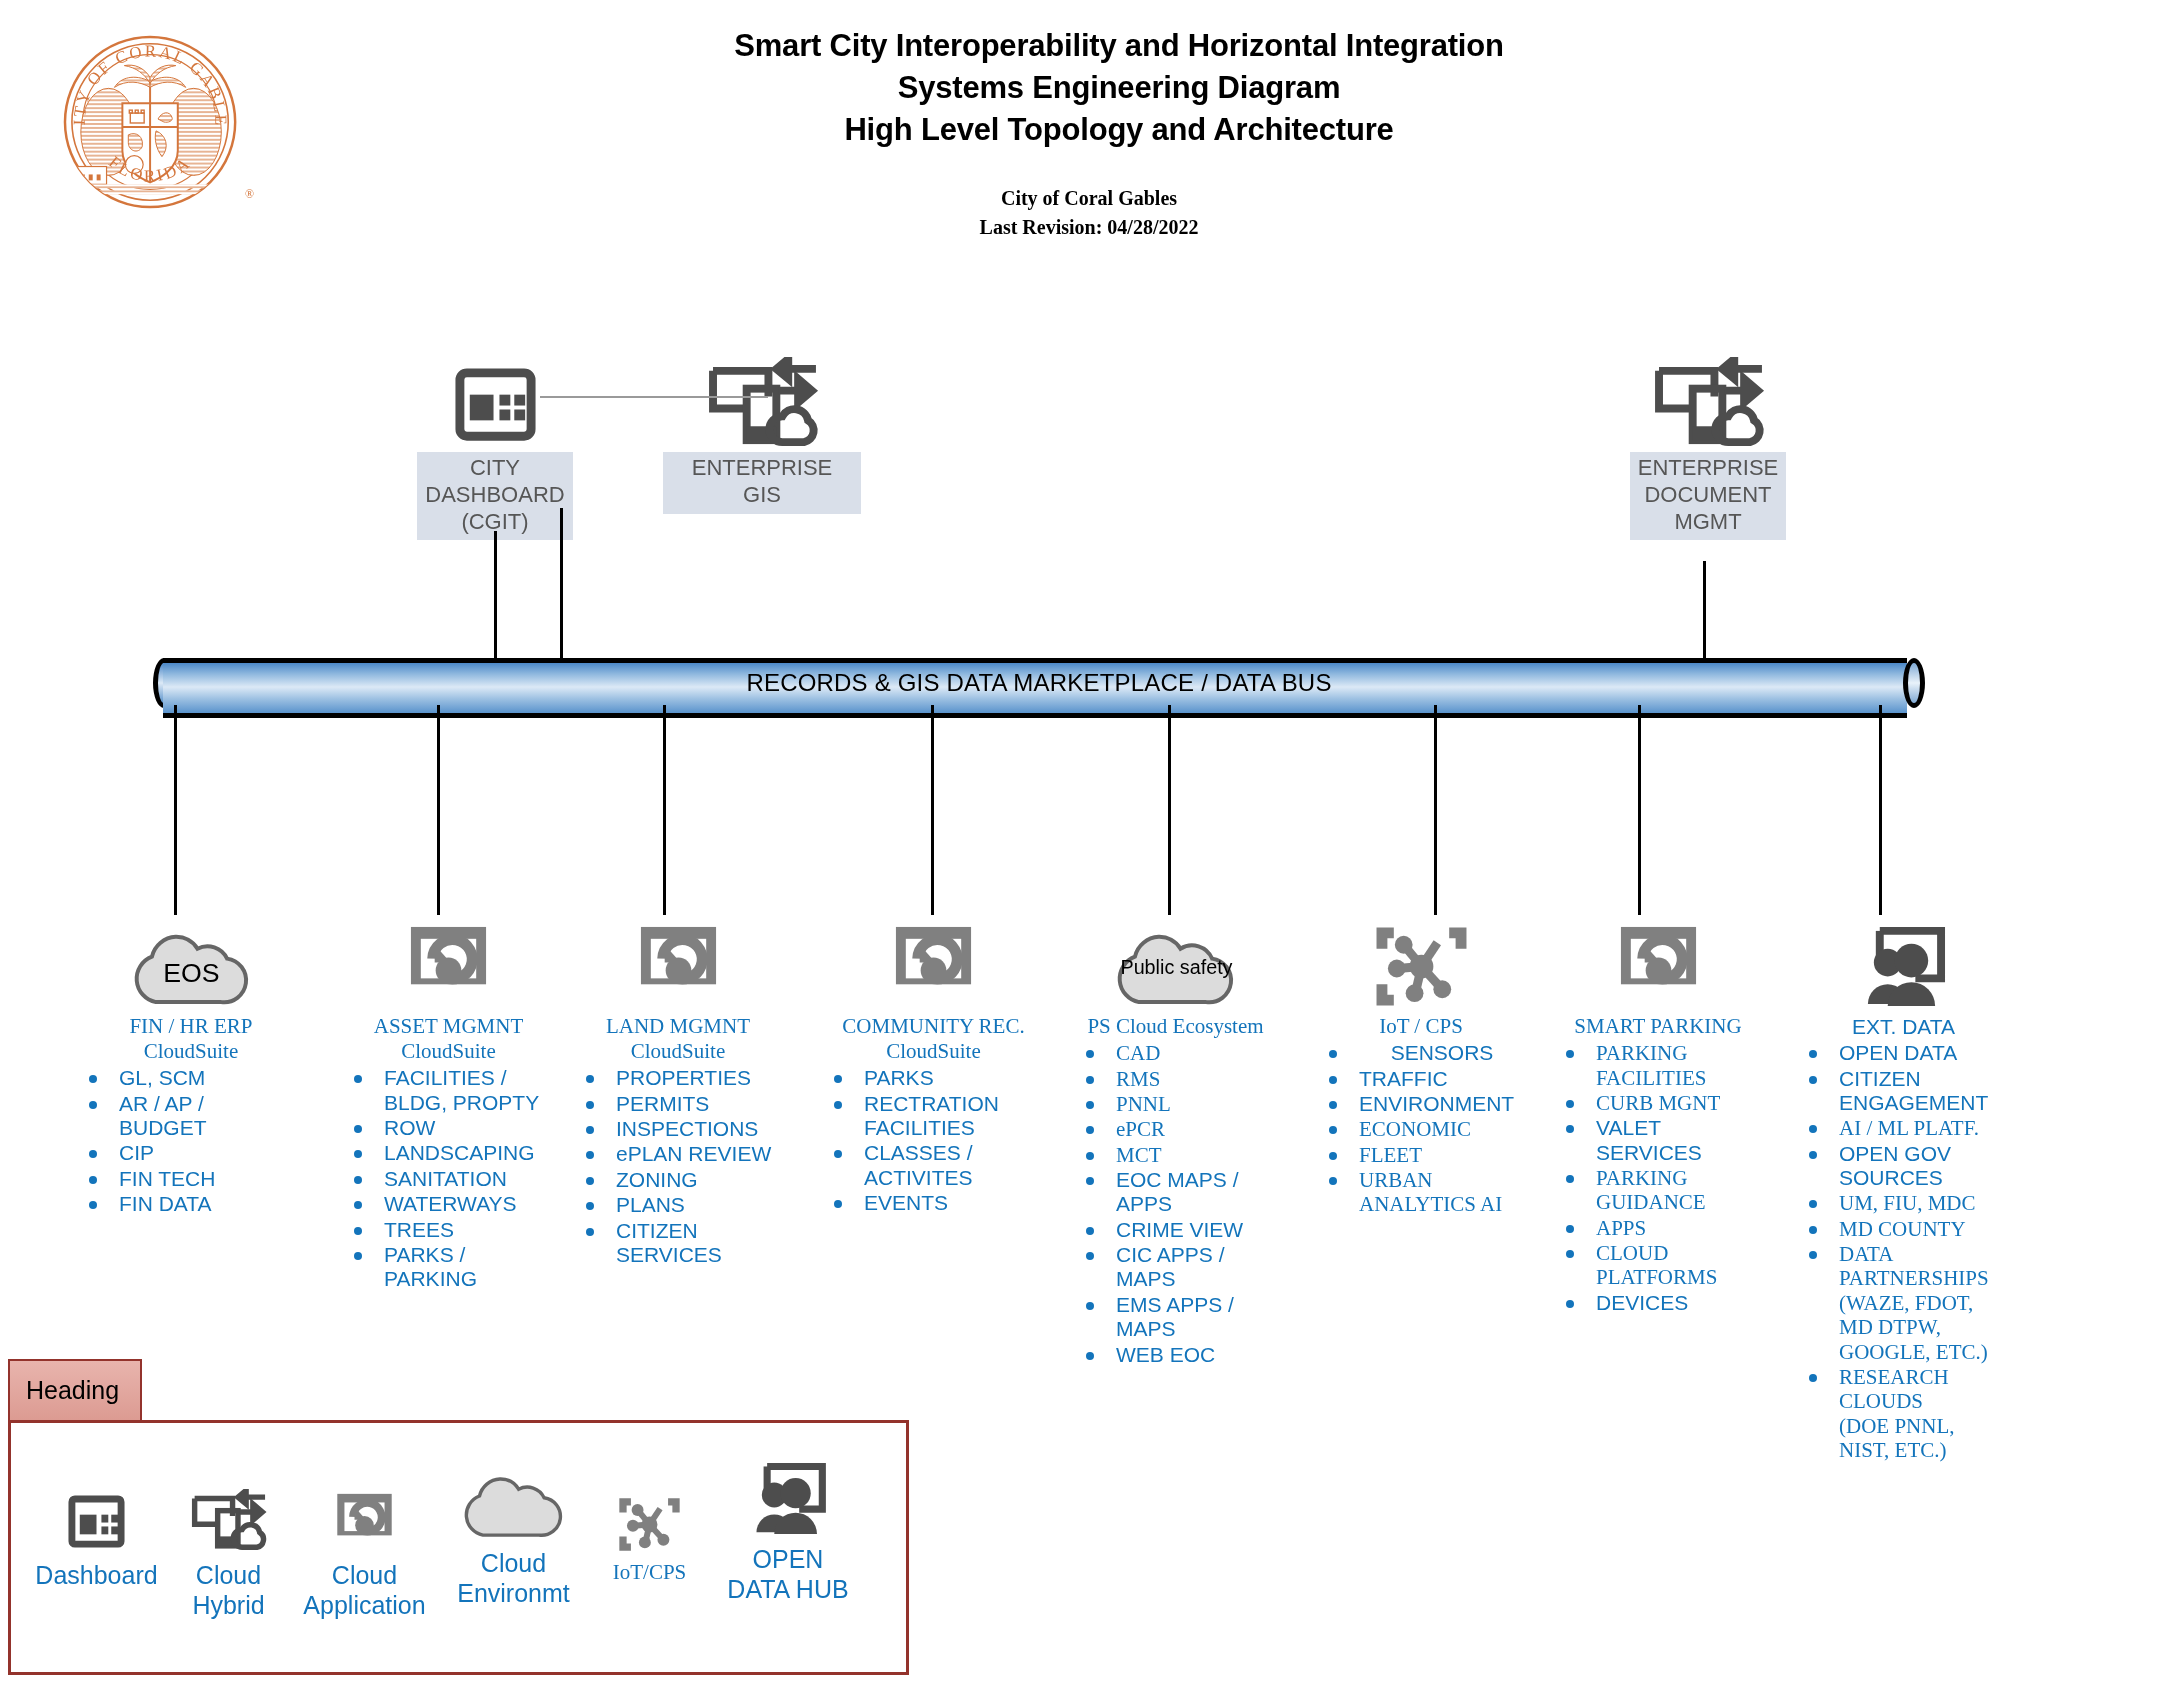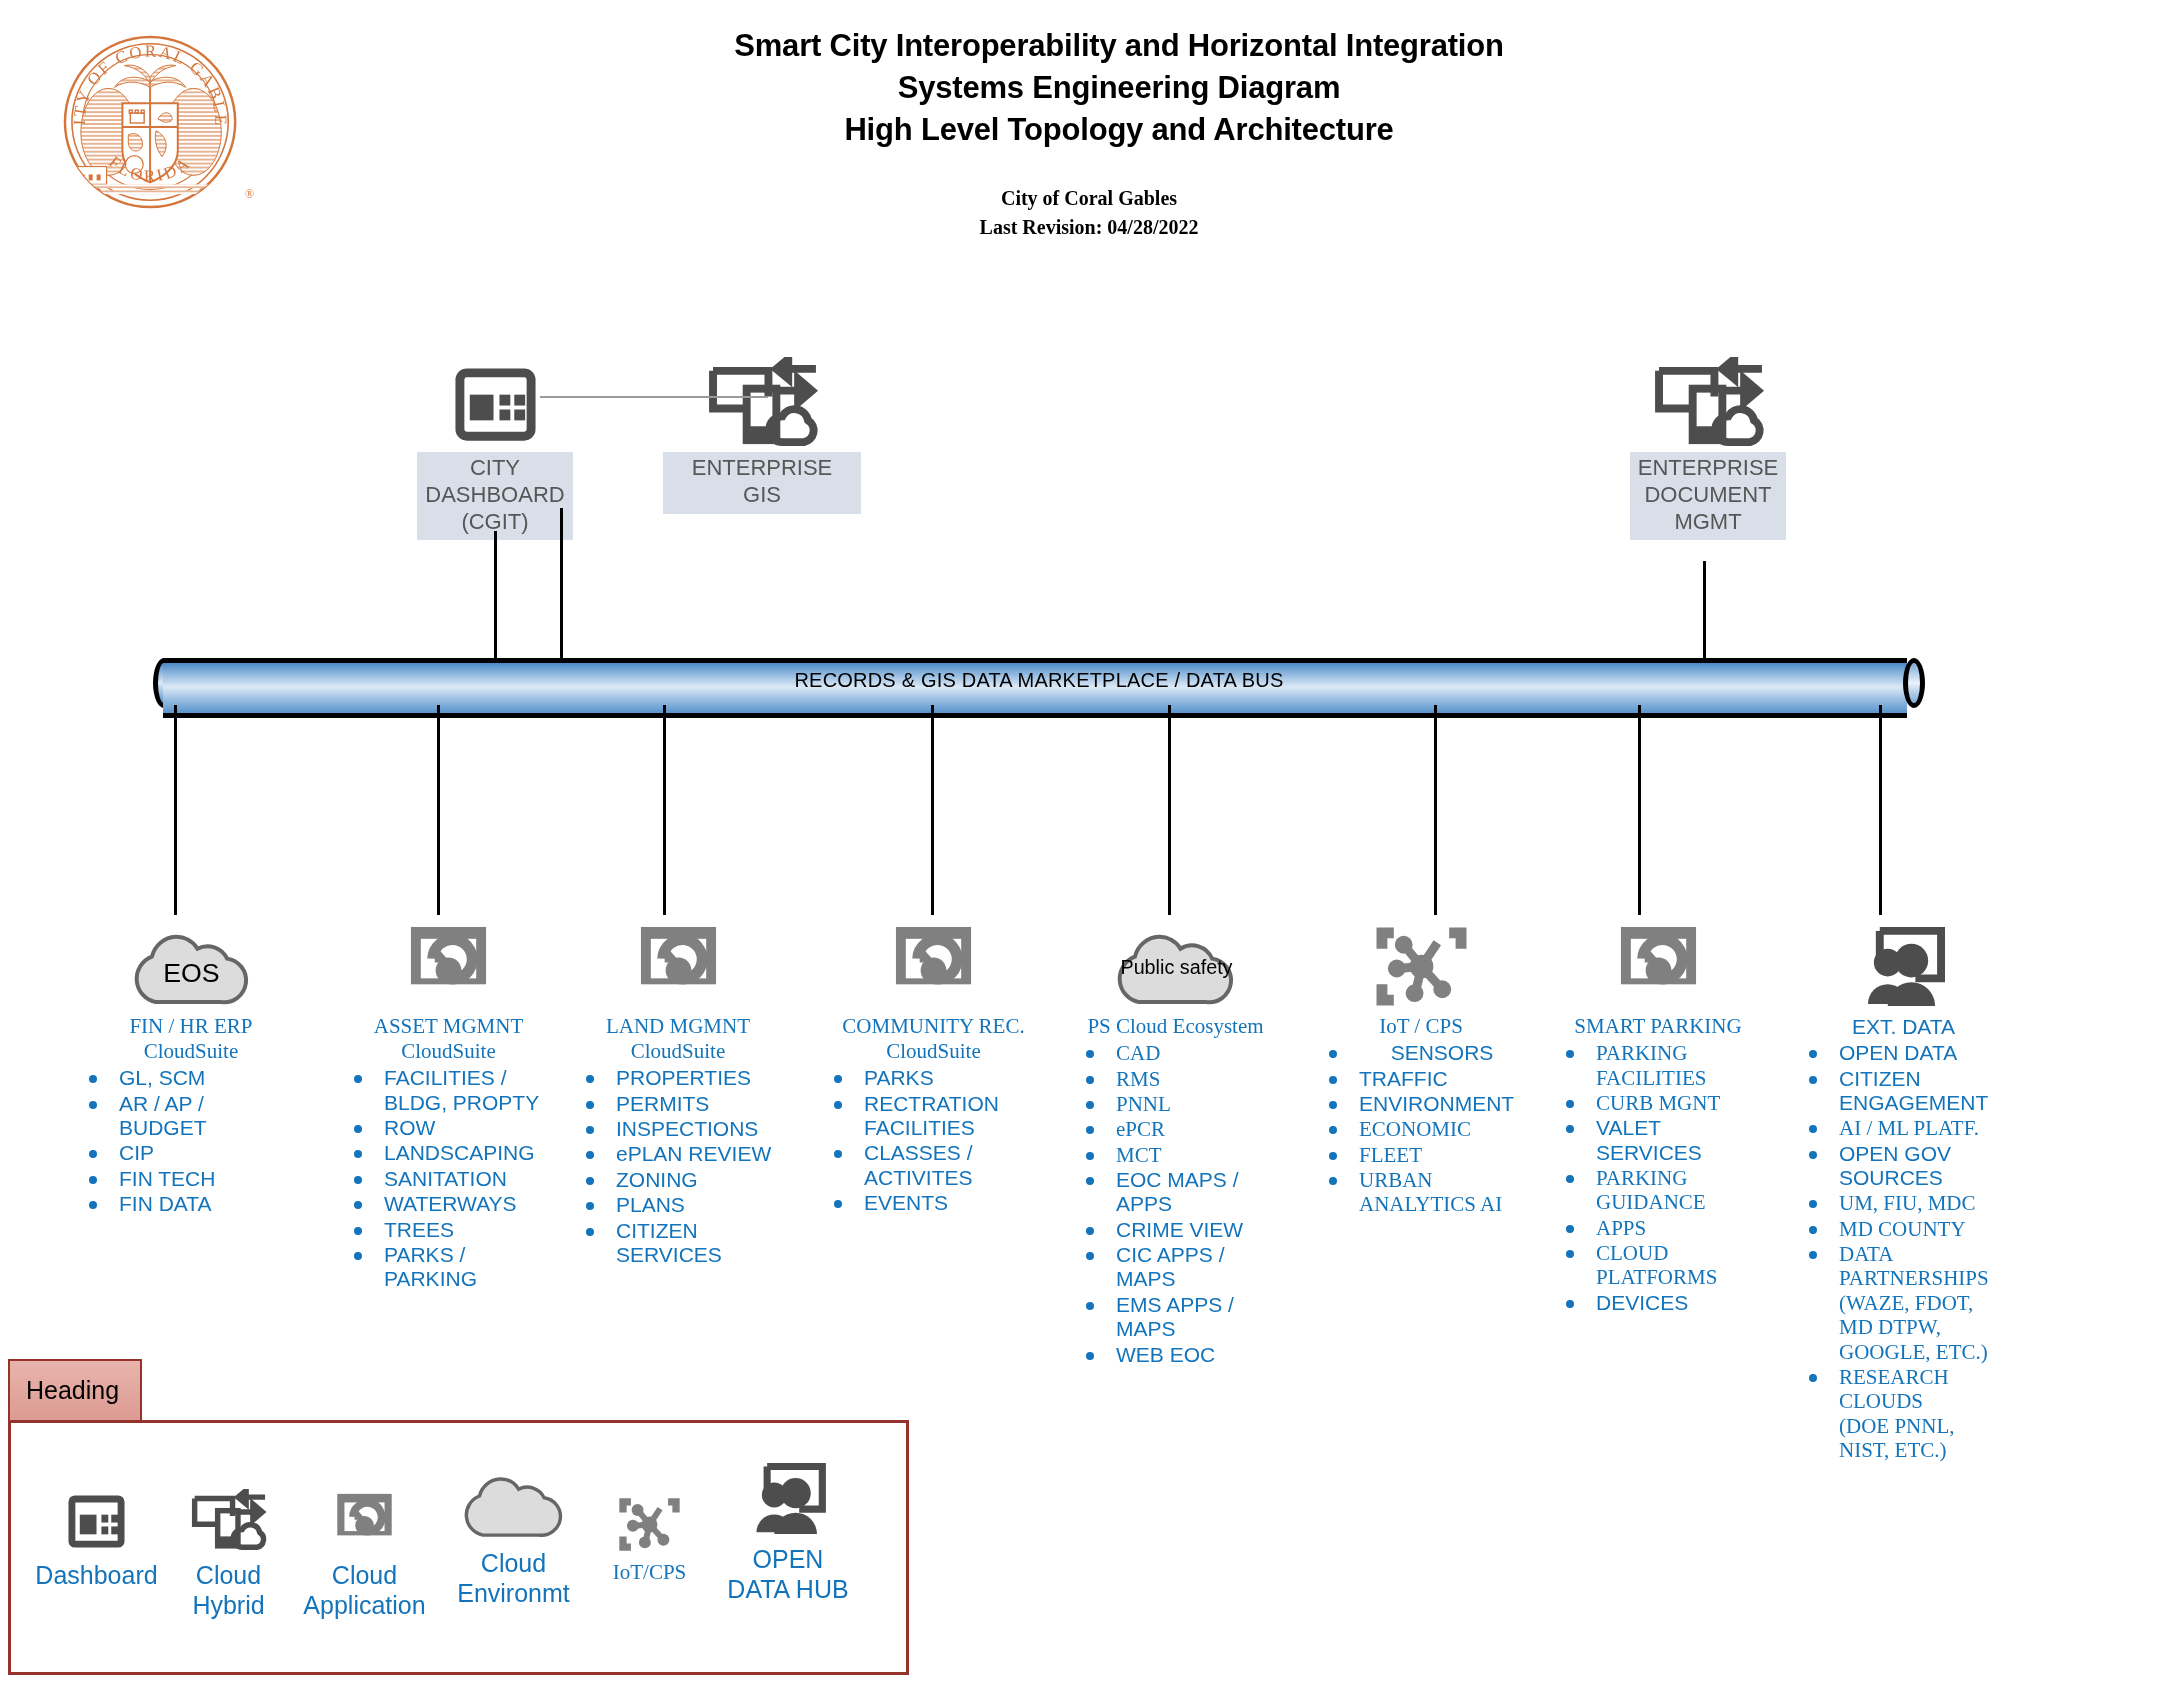--- a/index.html
+++ b/index.html
@@ -34,21 +34,21 @@
   #bus .tube{position:absolute;left:10px;right:18px;top:0;height:50px;
       border-top:5px solid #000;border-bottom:5px solid #000;
       background:linear-gradient(to bottom,#4b88c8 0%,#8fb8de 22%,#dce9f6 48%,#9cc0e2 72%,#5a93cc 100%);}
   #bus .capL{position:absolute;left:0px;top:0;width:22px;height:50px;border-radius:50%;
       border:5px solid #000;box-sizing:border-box;
       background:linear-gradient(to bottom,#4b88c8,#dce9f6,#5a93cc);}
   #bus .capR{position:absolute;right:0px;top:0;width:22px;height:50px;border-radius:50%;
       border:5px solid #000;box-sizing:border-box;
       background:linear-gradient(to bottom,#7fa9d4,#e9f2fa,#7fa9d4);}
   #bus .bustext{position:absolute;left:0;right:0;top:11px;text-align:center;
-      font-family:"Liberation Sans",sans-serif;font-size:20px;color:#000;
+      font-family:"Liberation Sans",sans-serif;font-size:24px;color:#000;
       letter-spacing:0.2px;z-index:3;}
 
   
   .col{position:absolute;top:911px;}
   .colicon{height:99px;display:flex;align-items:flex-end;justify-content:center;}
   .colhead{text-align:center;color:#1374bb;font-family:"Liberation Serif",serif;
       font-size:21px;line-height:1.2;margin-top:4px;white-space:pre-line;}
   .colhead.sans{font-family:"Liberation Sans",sans-serif;}
   ul.blist{list-style:none;margin:2px 0 0 0;padding:0;}
   ul.blist li{position:relative;color:#1374bb;font-size:21px;line-height:1.16;

